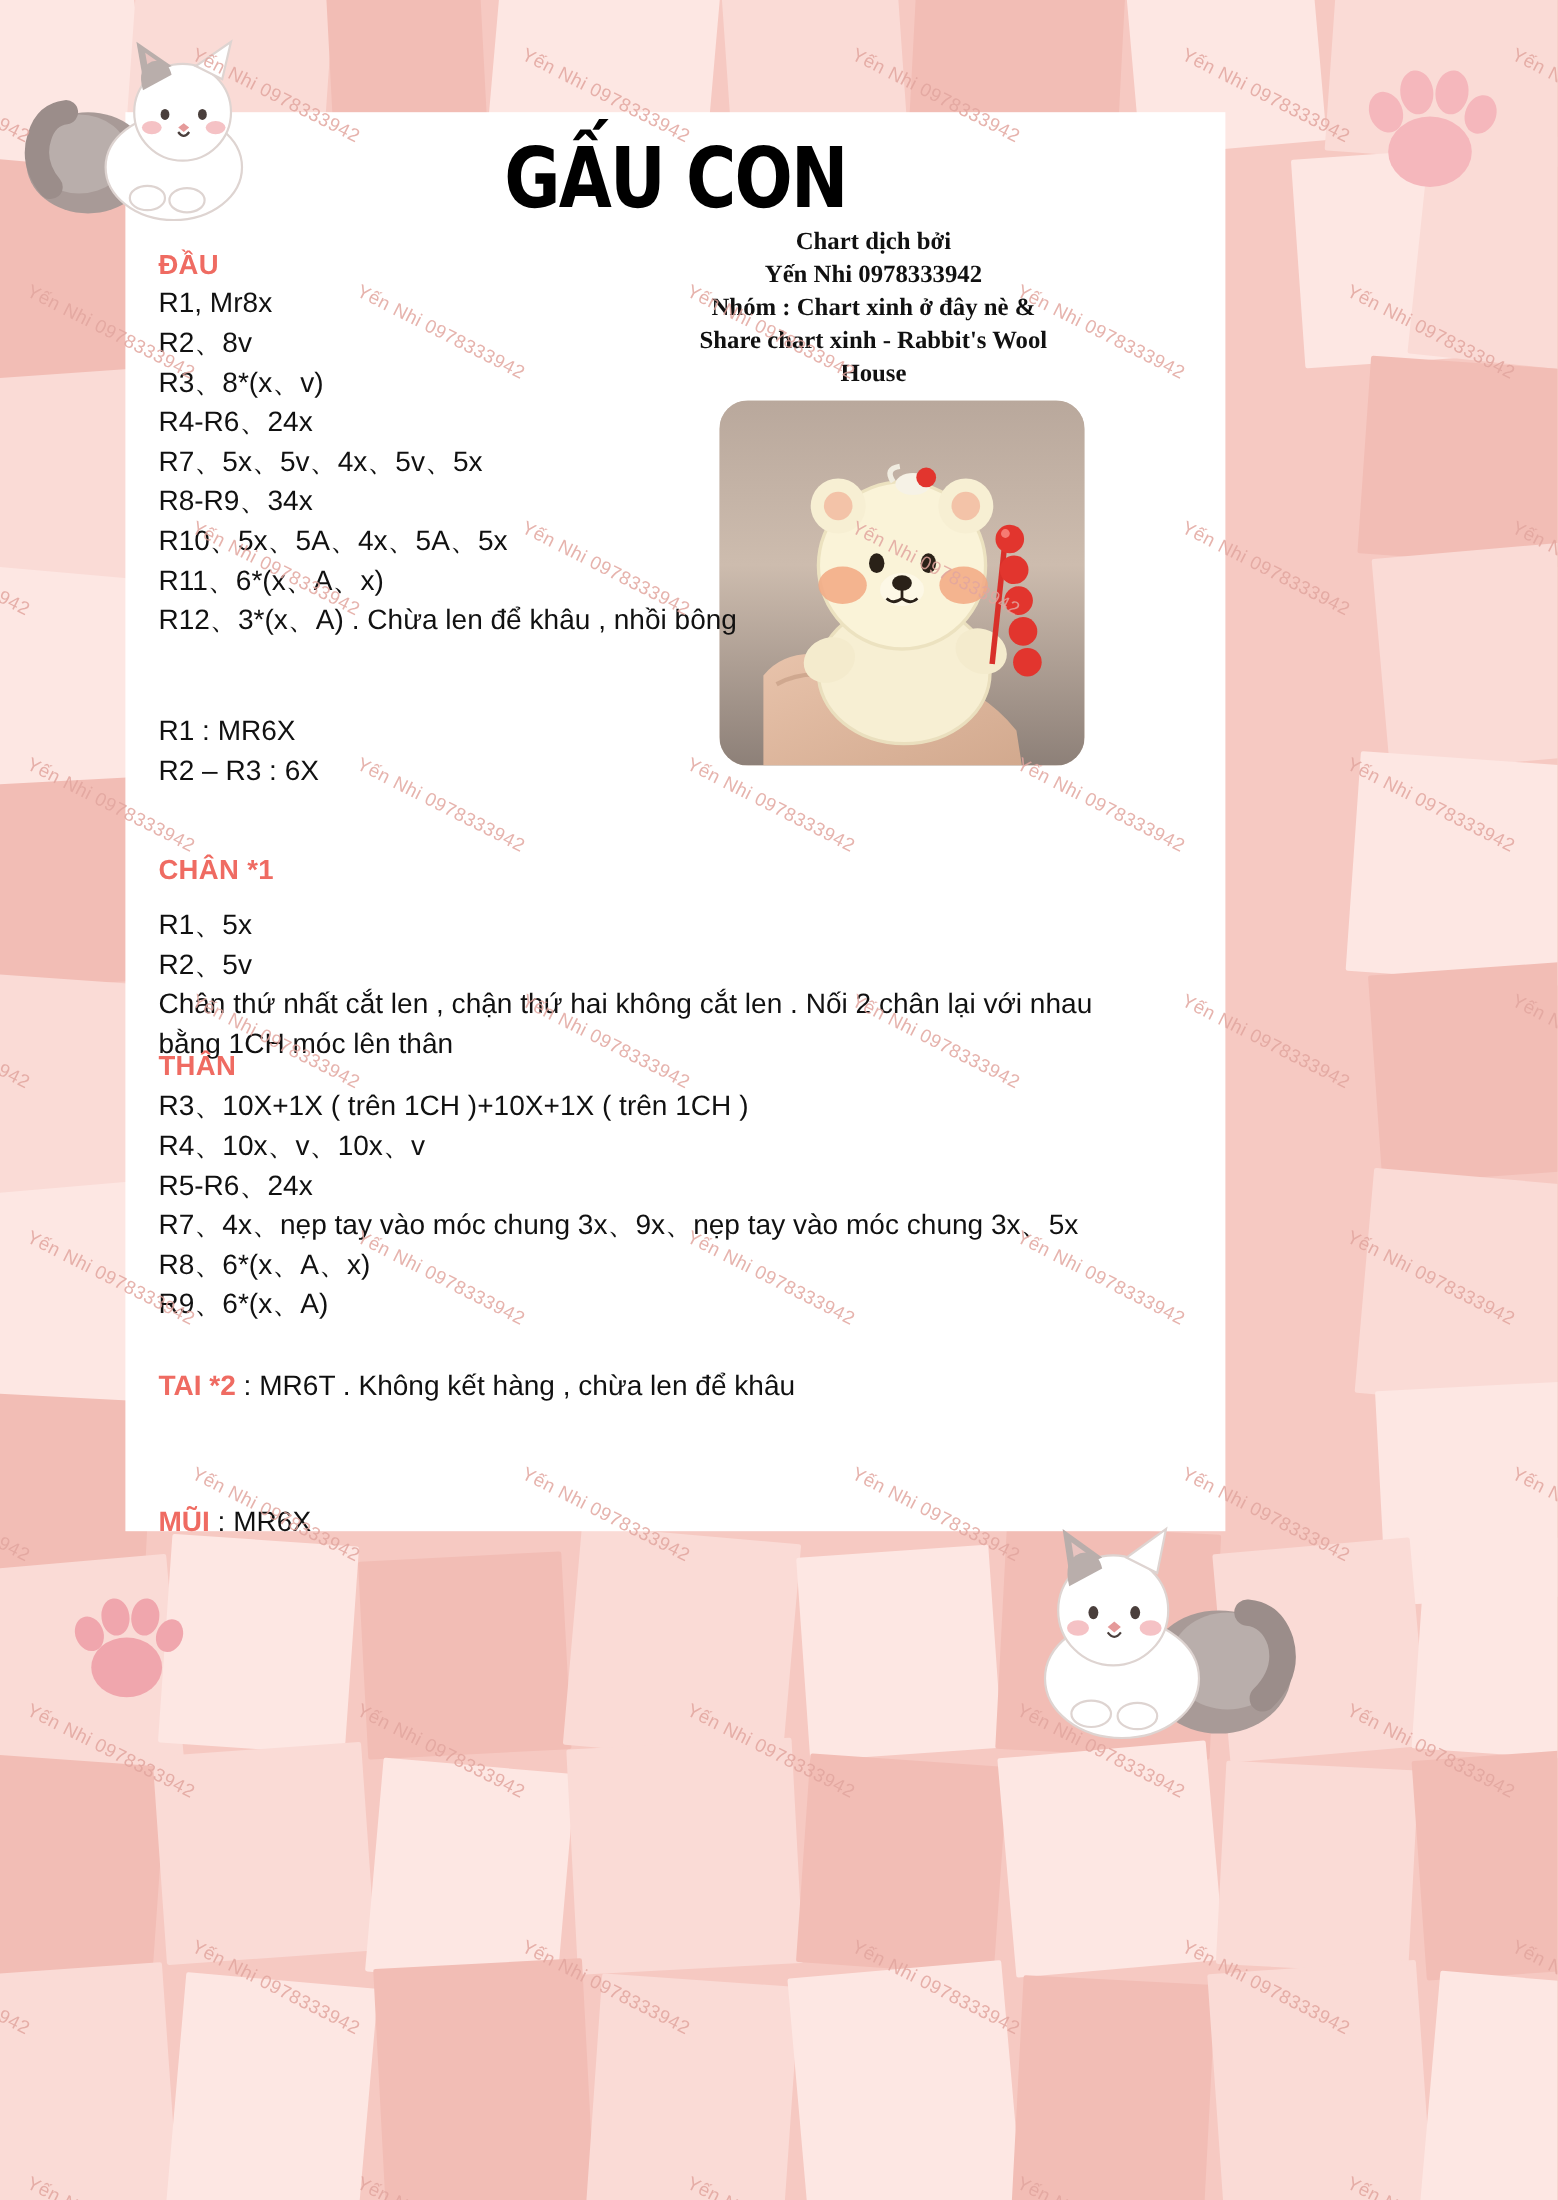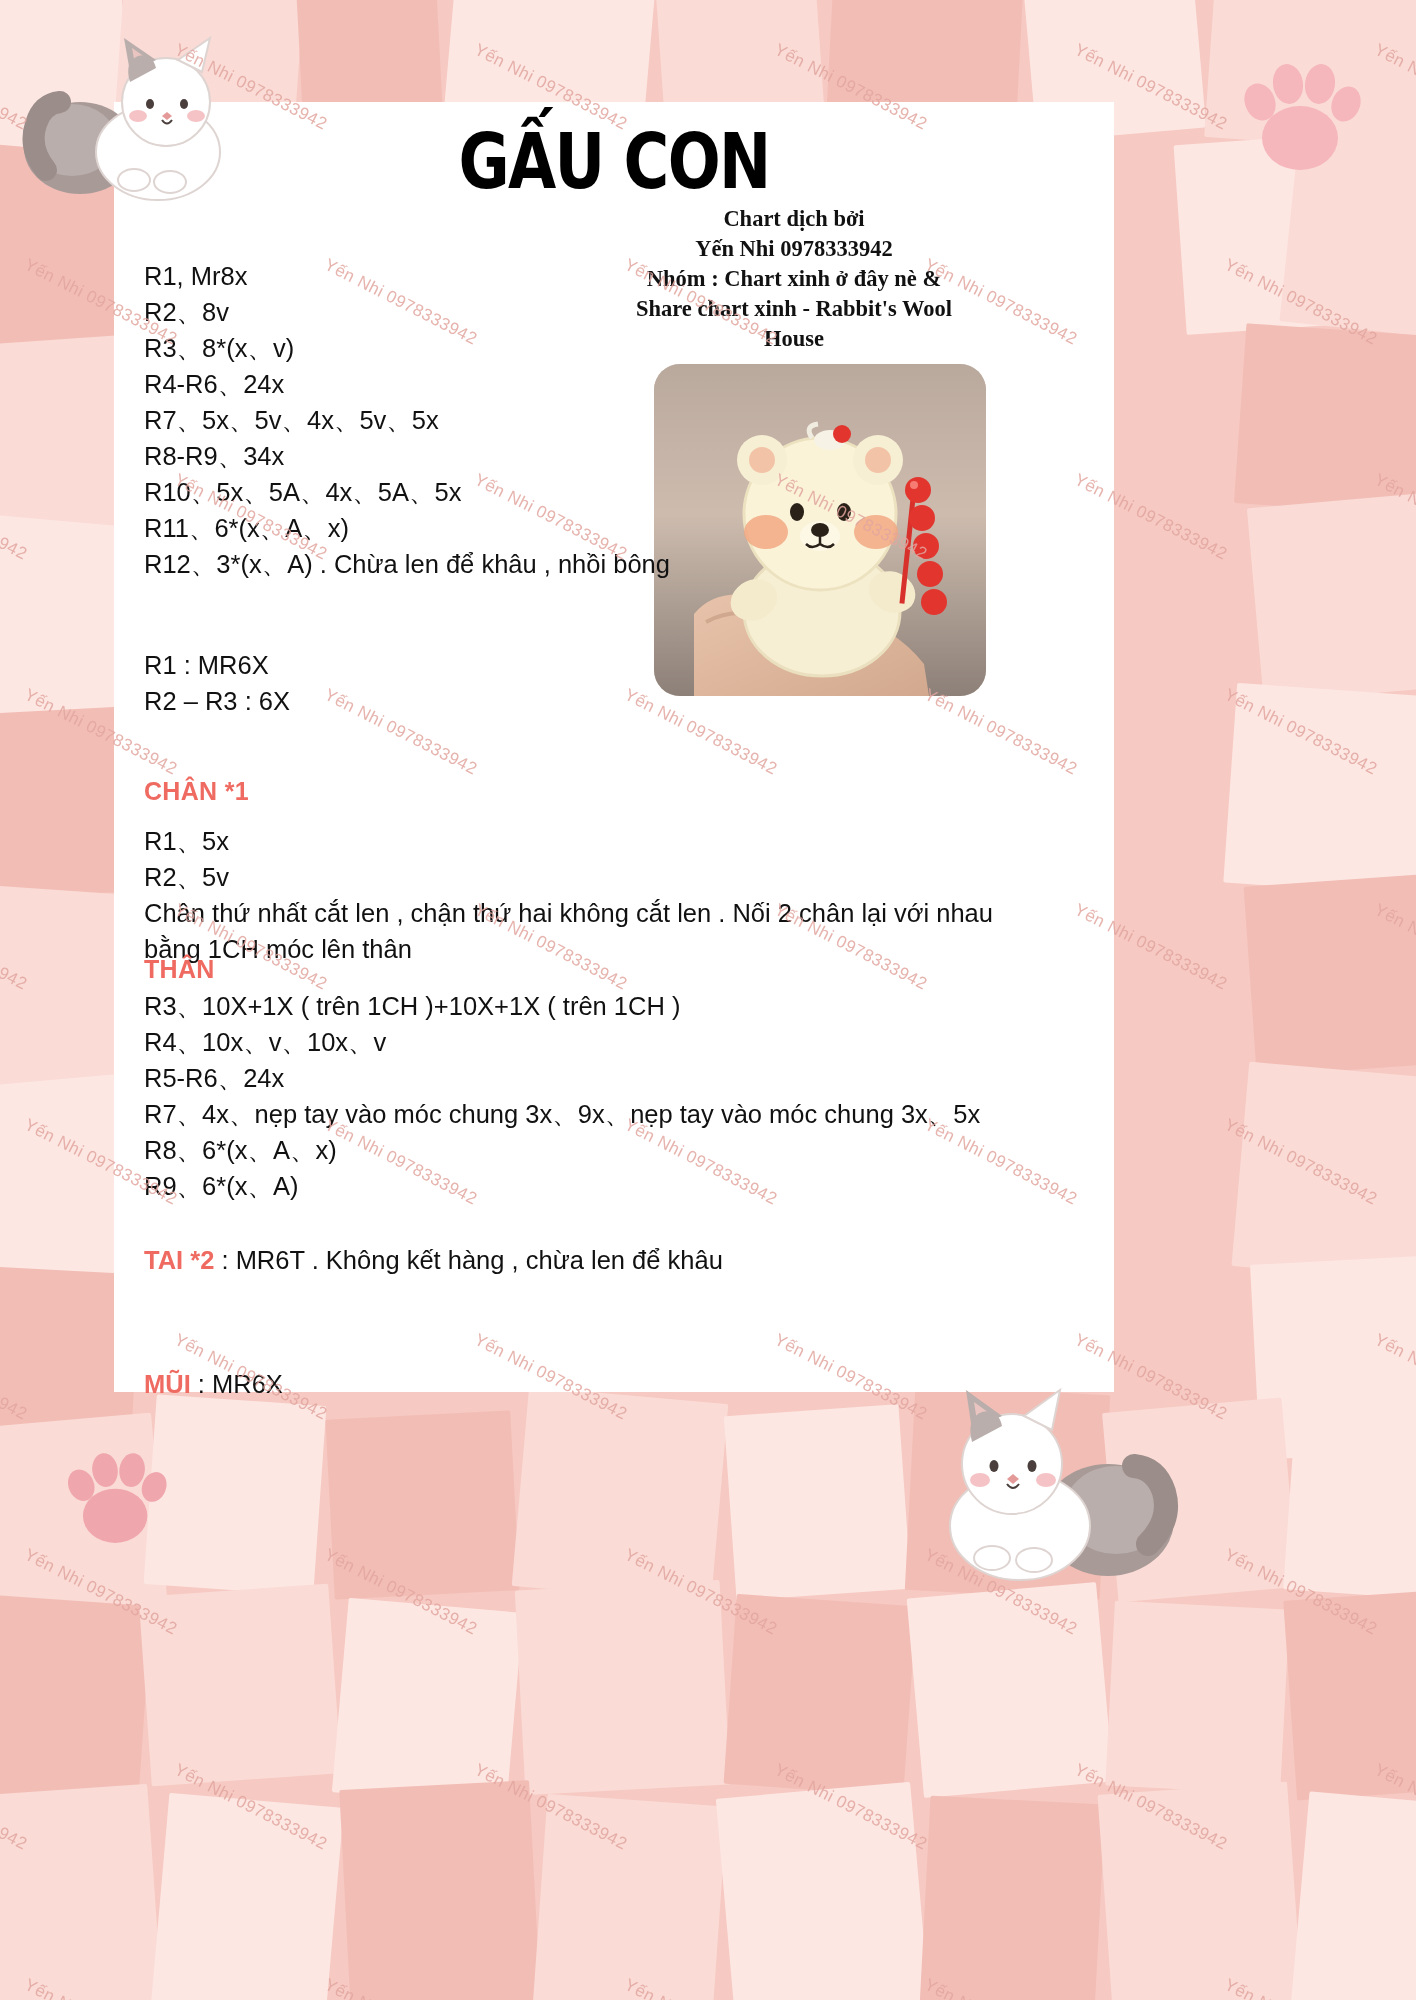--- a/index.html
+++ b/index.html
@@ -181,20 +181,23 @@
         <circle cx="264" cy="126" r="13" fill="#e2352e"></circle>
         <circle cx="268" cy="154" r="13" fill="#e2352e"></circle>
         <circle cx="272" cy="182" r="13" fill="#e2352e"></circle>
         <circle cx="276" cy="210" r="13" fill="#e2352e"></circle>
         <circle cx="280" cy="238" r="13" fill="#e2352e"></circle>
         <circle cx="260" cy="121" r="4" fill="#fb8d84" opacity=".8"></circle>
       </g>
     </svg>
   </div>
 
+  <div class="pat" style="top:122px">
+    <div class="head">ĐẦU</div>
+  </div>
   <div class="pat" style="top:156px;width:940px">
     <div class="row">R1, Mr8x</div>
     <div class="row">R2、8v</div>
     <div class="row">R3、8*(x、v)</div>
     <div class="row">R4-R6、24x</div>
     <div class="row">R7、5x、5v、4x、5v、5x</div>
     <div class="row">R8-R9、34x</div>
     <div class="row">R10、5x、5A、4x、5A、5x</div>
     <div class="row">R11、6*(x、A、x)</div>
     <div class="row">R12、3*(x、A) . Chừa len để khâu , nhồi bông</div>

